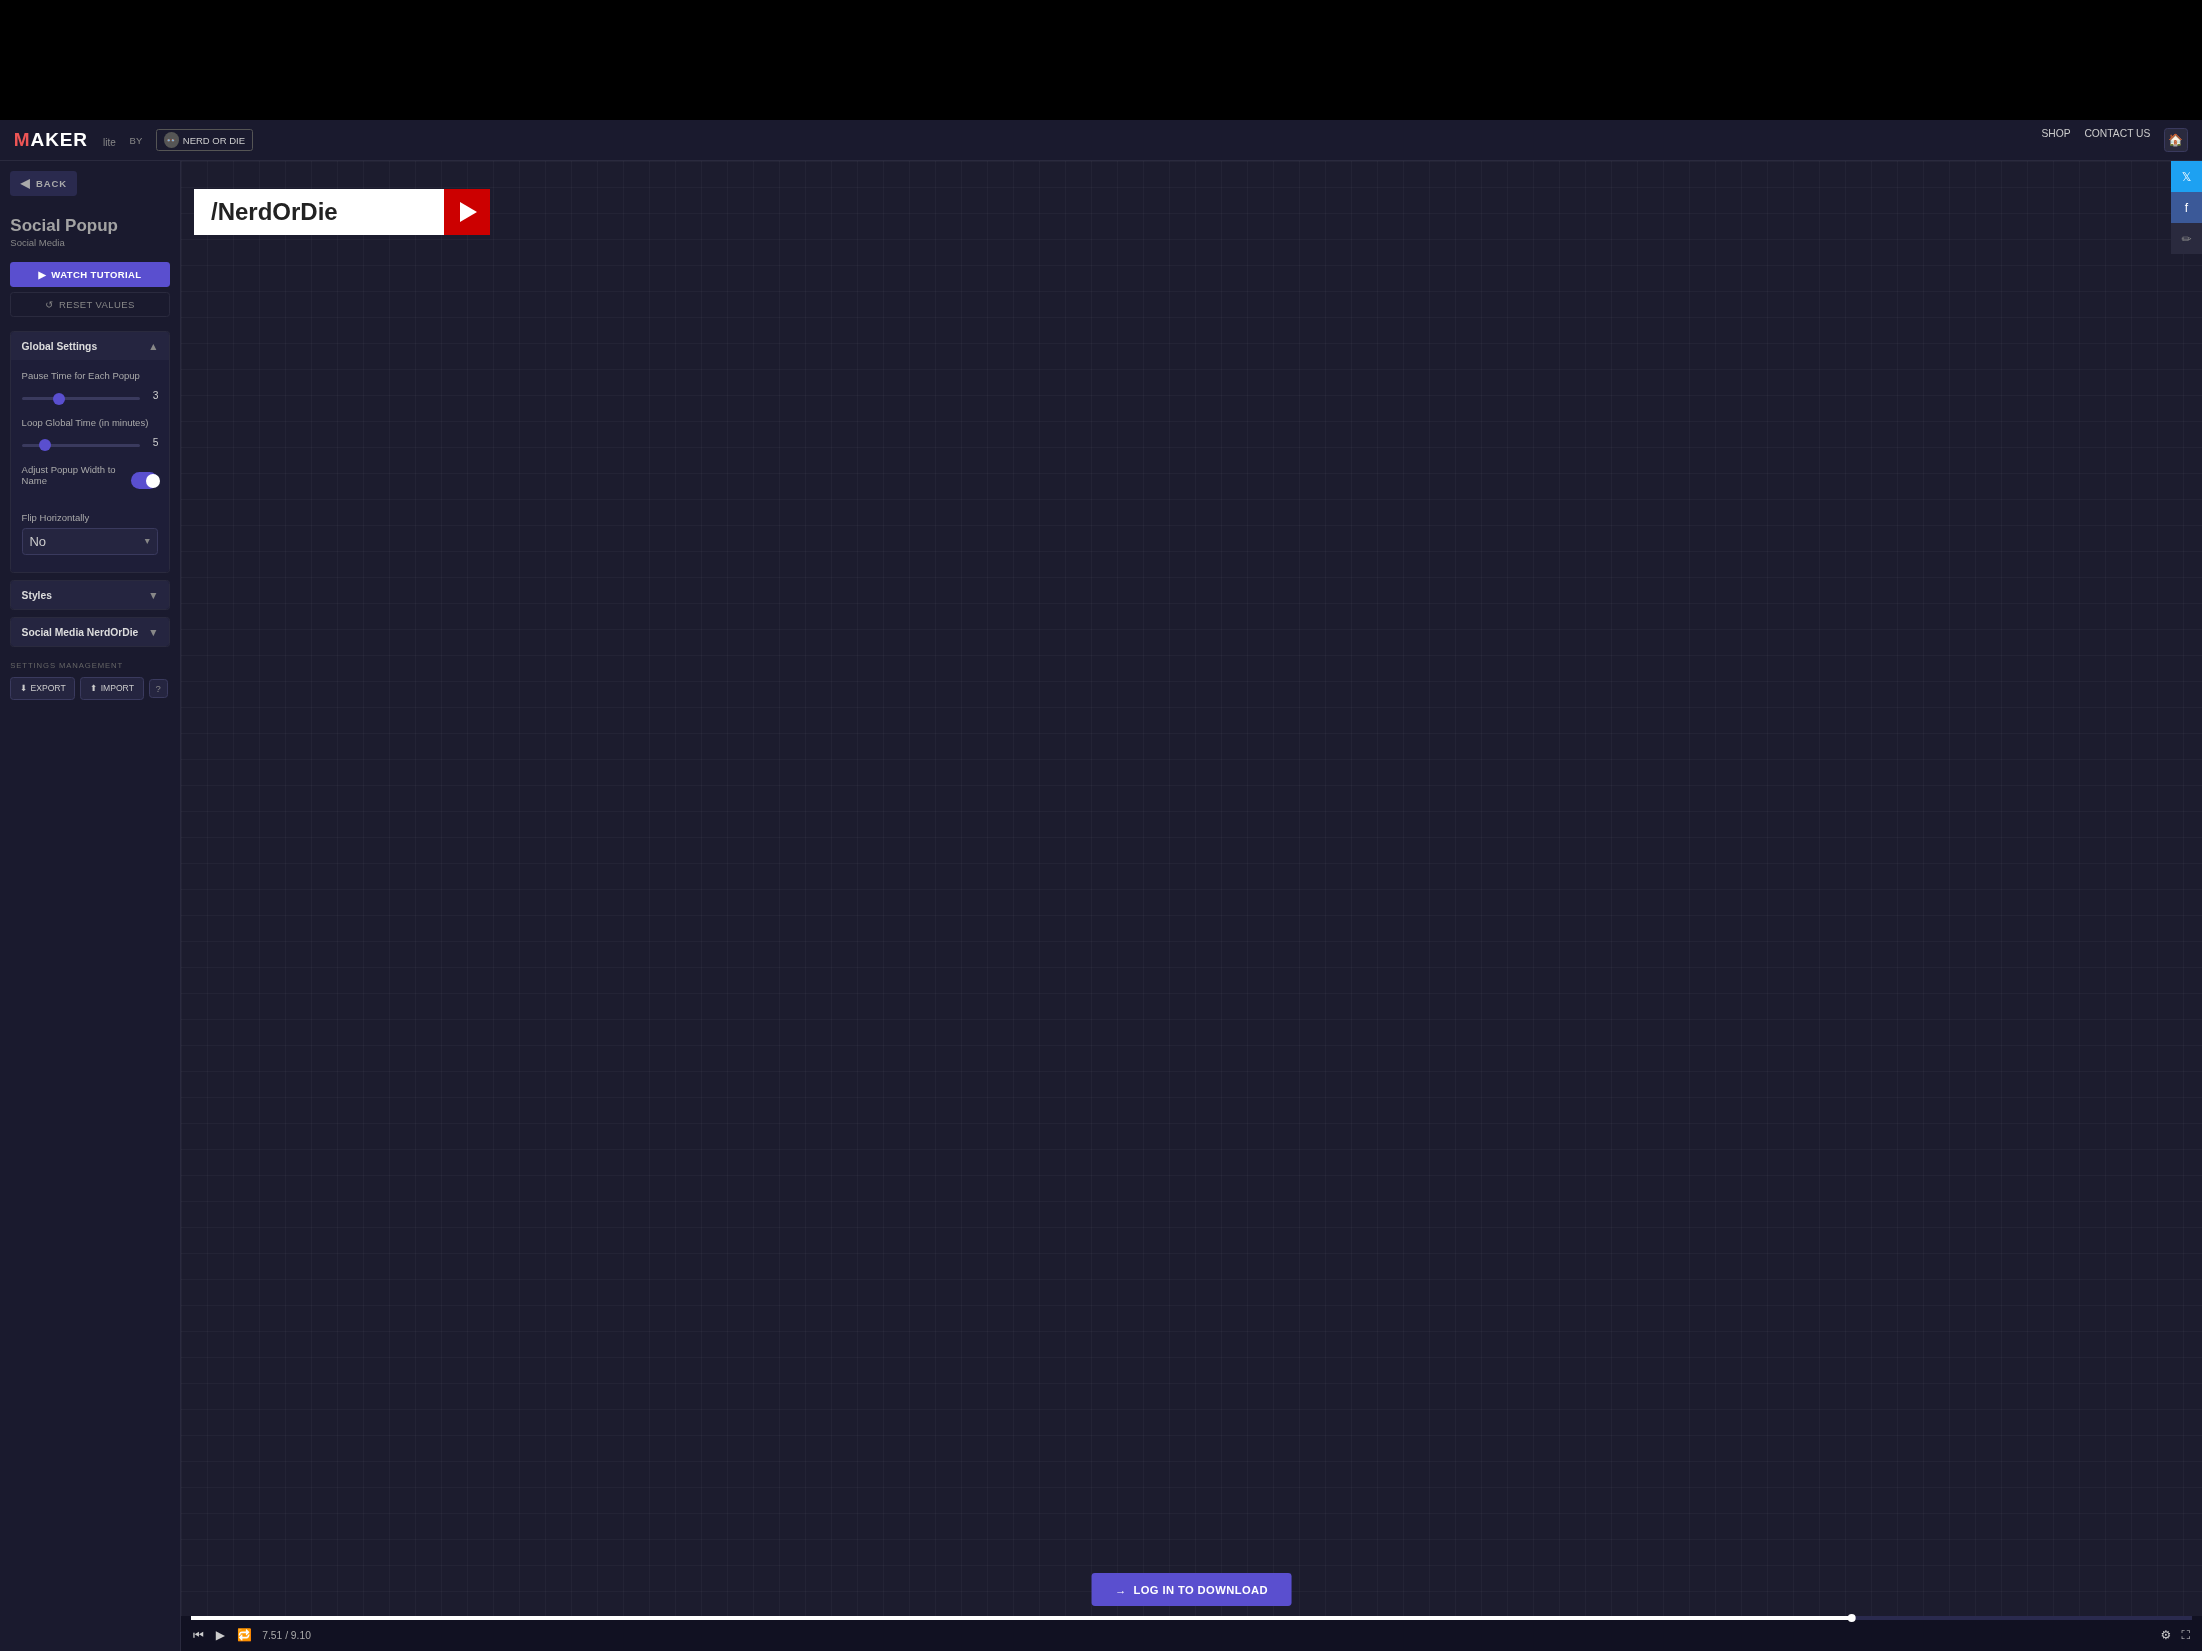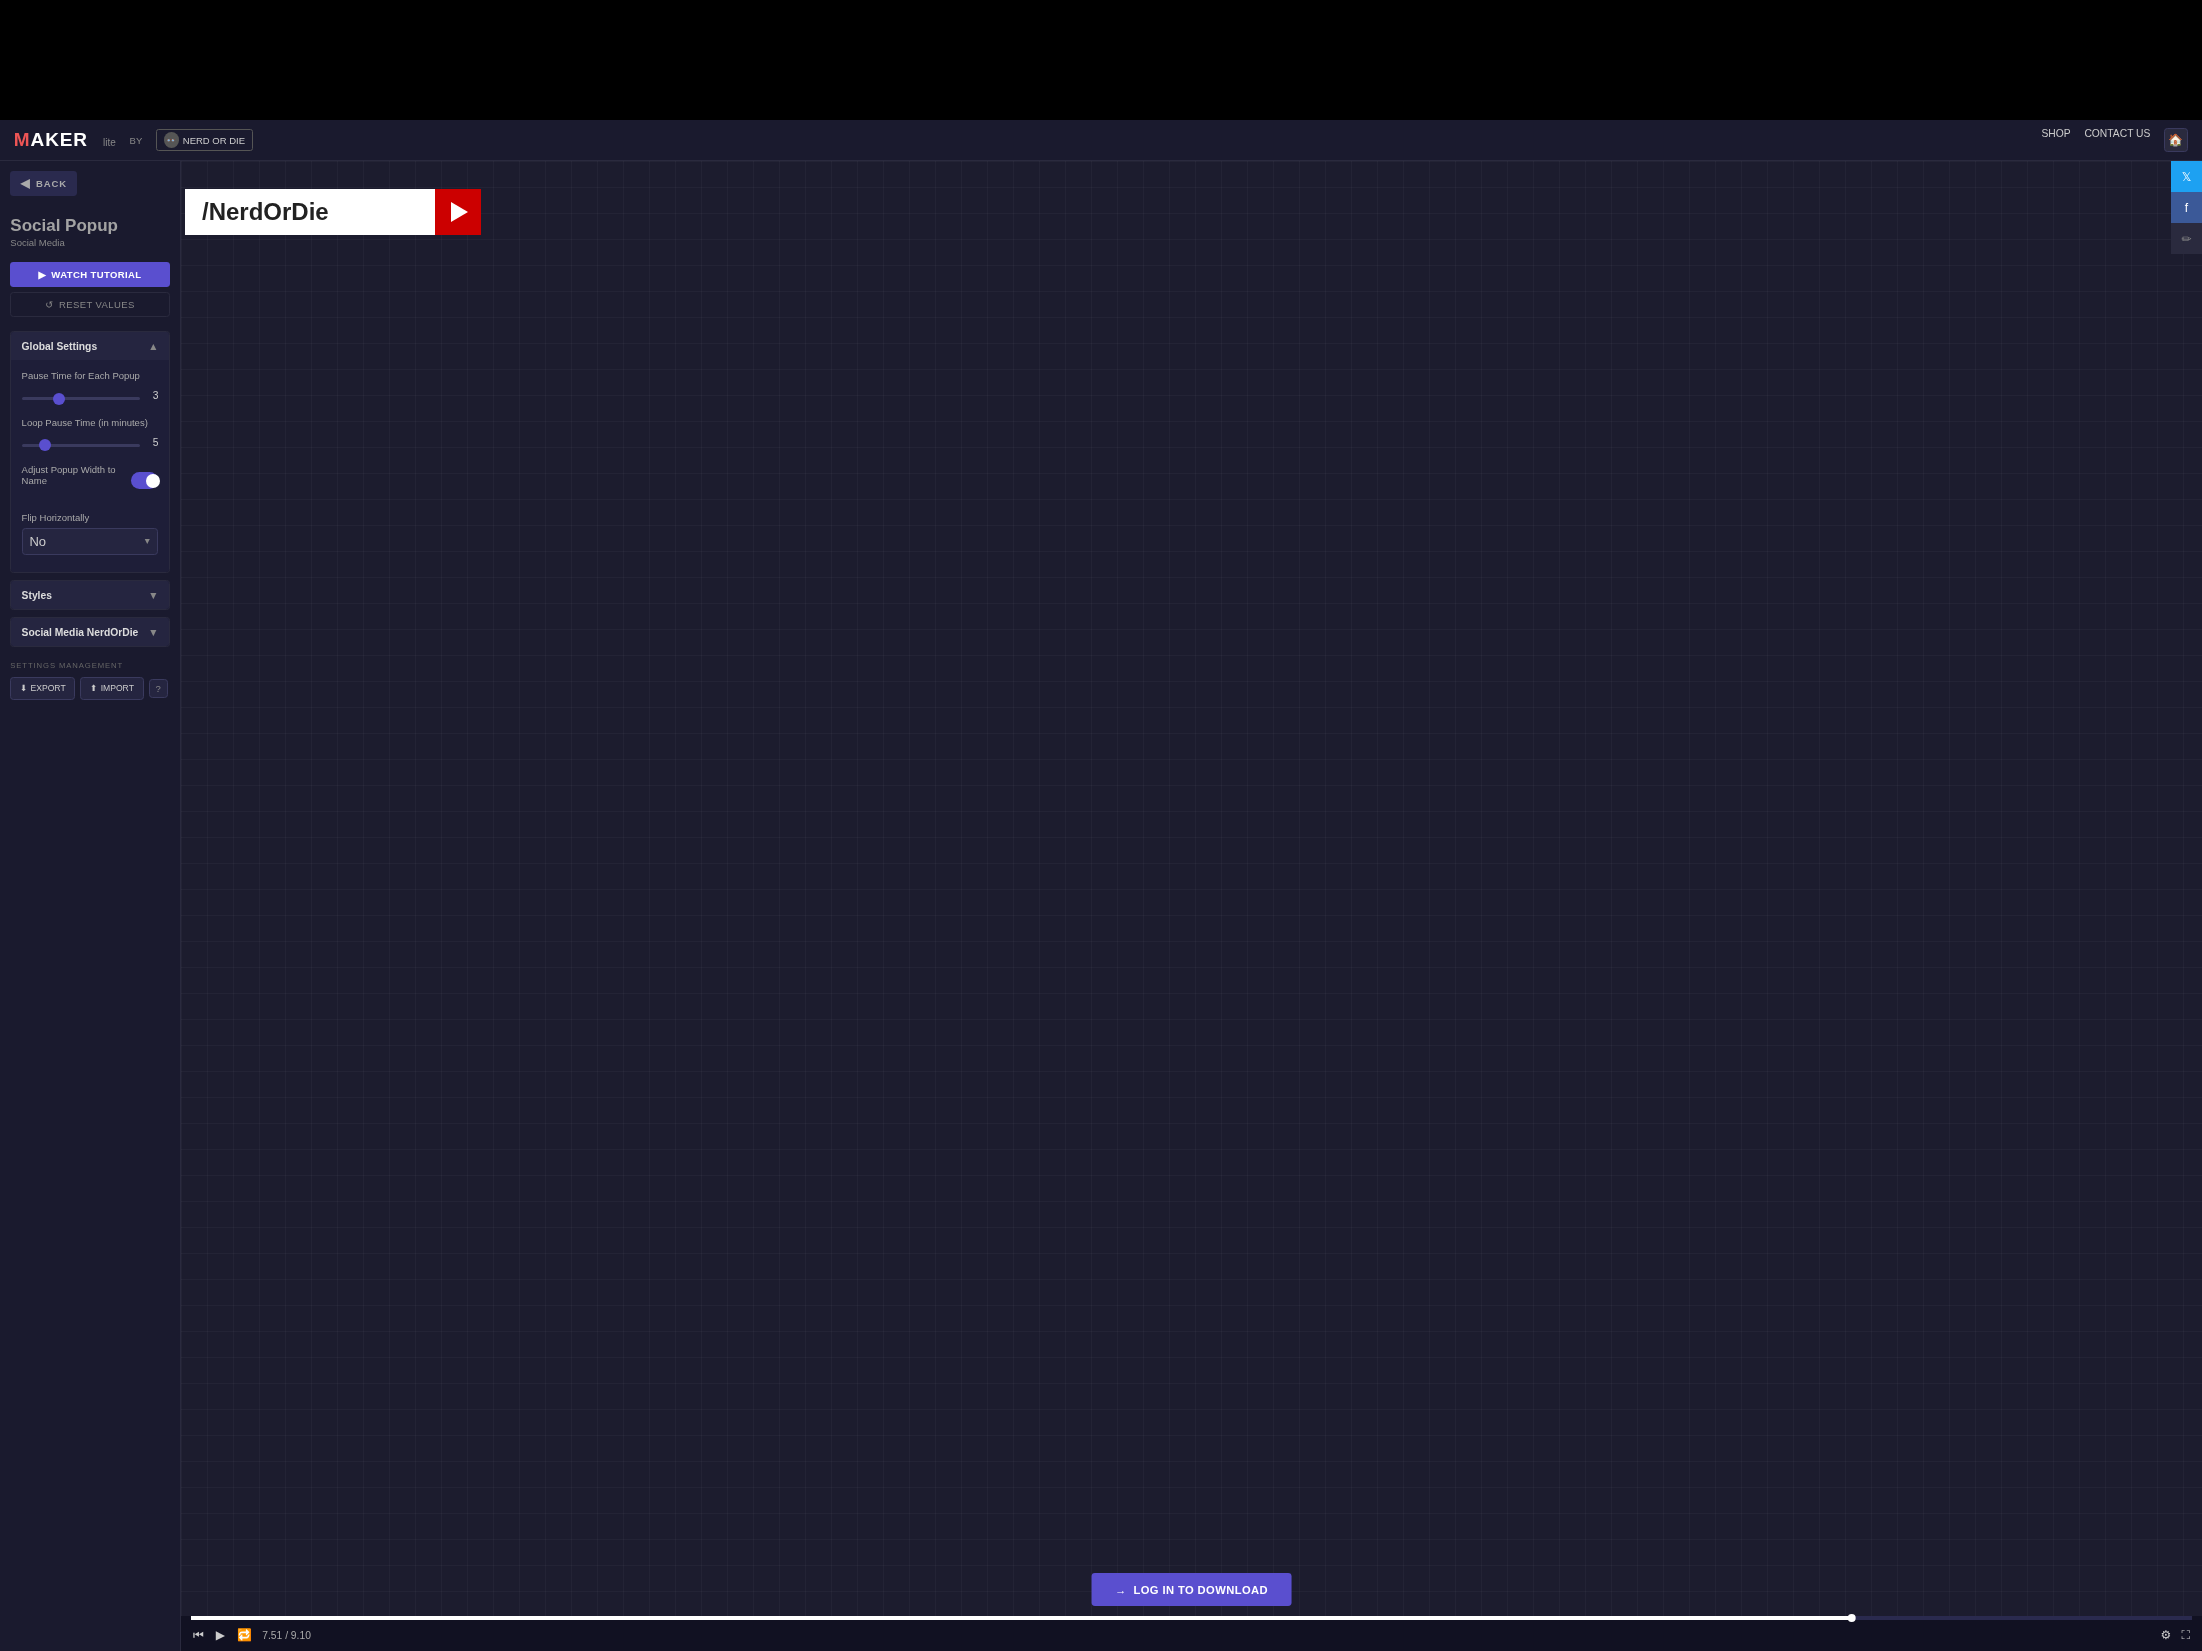--- a/index.html
+++ b/index.html
@@ -344,21 +344,21 @@
       background-image:
         linear-gradient(rgba(255,255,255,0.03) 0.9px, transparent 0.9px),
         linear-gradient(90deg, rgba(255,255,255,0.03) 0.9px, transparent 0.9px);
       background-size: 26px 26px;
     }
 
     
     .social-popup-widget {
       position: absolute;
       top: 27.5px;
-      left: 4px;
+      left: 13px;
       display: flex;
       align-items: center;
       height: 46px;
     }
     .popup-name-box {
       background: #fff;
       height: 46px;
       display: flex;
       align-items: center;
       padding: 0 17px;
@@ -555,21 +555,21 @@
       <div class="accordion-body">
 
         <span class="setting-label">Pause Time for Each Popup</span>
         <div class="slider-row">
           <div class="slider-wrap">
             <input type="range" min="0" max="10" value="3" style="">
           </div>
           <span class="slider-value">3</span>
         </div>
 
-        <span class="setting-label">Loop Pause Time (in minutes)</span>
+        <span class="setting-label">Loop Global Time (in minutes)</span>
         <div class="slider-row">
           <div class="slider-wrap">
             <input type="range" min="0" max="30" value="5" style="">
           </div>
           <span class="slider-value">5</span>
         </div>
 
         <div class="toggle-row">
           <span class="setting-label" style="margin-bottom:12px;">Adjust Popup Width to Name</span>
           <div class="toggle on">

